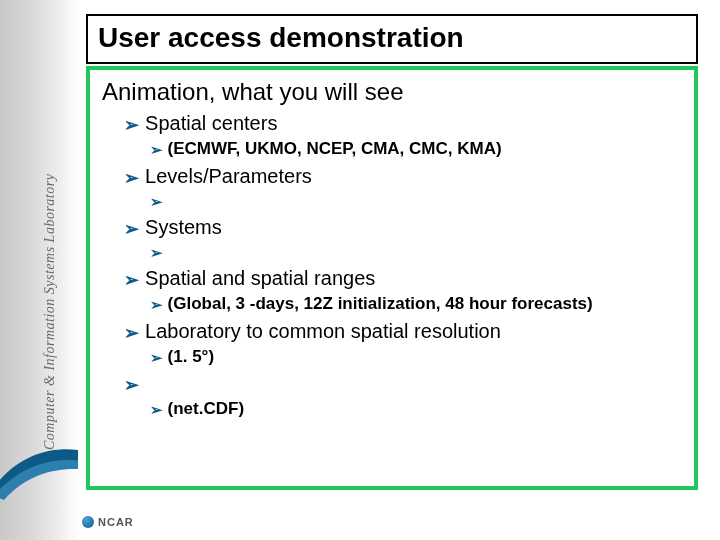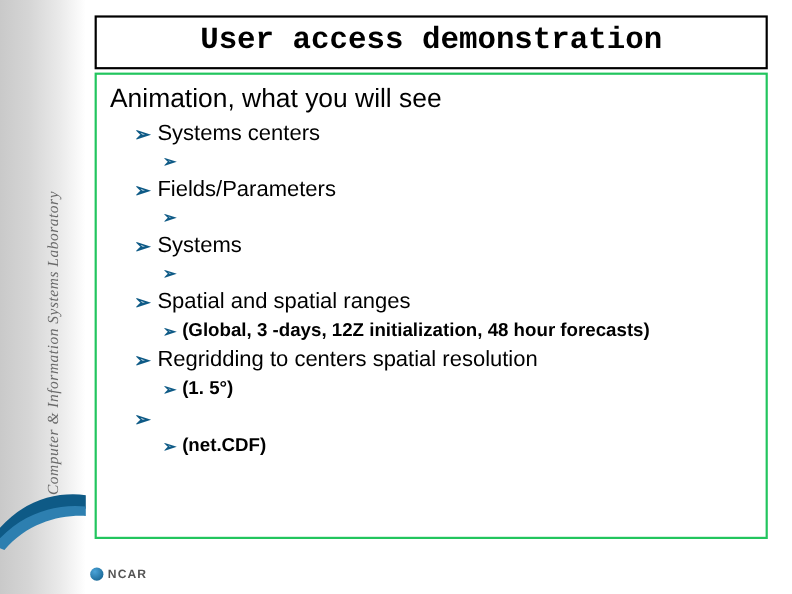--- a/index.html
+++ b/index.html
@@ -66,34 +66,33 @@
   
   .title-box {
     position: absolute;
     left: 86px; top: 14px;
     width: 612px;
     border: 2px solid #000;
     background: #fff;
     padding: 6px 10px 8px 10px;
   }
   .title-box h1 {
-    font-family: Liberation Mono, monospace;
+    font-family: Liberation Sans, sans-serif;
     font-weight: bold;
     font-size: 28px;
     color: #000;
-    text-align: center;
   }
 
   
   .body-box {
     position: absolute;
     left: 86px; top: 66px;
     width: 612px;
     height: 424px;
-    border: 2px solid #22c55e;
+    border: 4px solid #22c55e;
     background: #fff;
     padding: 8px 12px 10px 12px;
   }
   .subtitle {
     font-family: Arial, Helvetica, sans-serif;
     font-size: 24px;
     color: #000;
     margin-bottom: 6px;
   }
   ul { list-style: none; }
@@ -141,34 +140,35 @@
     <h1>User access demonstration</h1>
   </div>
 
   <div class="body-box">
     <div class="subtitle">Animation, what you will see</div>
 
     <ul class="lvl1">
       <li>
         <div class="row">
             <span class="arrow">➢</span>
-            <span>Systems centers</span>
-          </div>
-        <ul class="lvl2">
-            <li>
-              <div class="row">
-                <span class="arrow">➢</span>
-              </div>
-            </li>
-          </ul>
-      </li>
-      <li>
-        <div class="row">
-            <span class="arrow">➢</span>
-            <span>Fields/Parameters</span>
+            <span>Spatial centers</span>
+          </div>
+        <ul class="lvl2">
+            <li>
+              <div class="row">
+                <span class="arrow">➢</span>
+                <span>(ECMWF, UKMO, NCEP, CMA, CMC, KMA)</span>
+              </div>
+            </li>
+          </ul>
+      </li>
+      <li>
+        <div class="row">
+            <span class="arrow">➢</span>
+            <span>Levels/Parameters</span>
           </div>
         <ul class="lvl2">
             <li>
               <div class="row">
                 <span class="arrow">➢</span>
               </div>
             </li>
           </ul>
       </li>
       <li>
@@ -194,21 +194,21 @@
               <div class="row">
                 <span class="arrow">➢</span>
                 <span>(Global, 3 -days, 12Z initialization, 48 hour forecasts)</span>
               </div>
             </li>
           </ul>
       </li>
       <li>
         <div class="row">
             <span class="arrow">➢</span>
-            <span>Regridding to centers spatial resolution</span>
+            <span>Laboratory to common spatial resolution</span>
           </div>
         <ul class="lvl2">
             <li>
               <div class="row">
                 <span class="arrow">➢</span>
                 <span>(1. 5°)</span>
               </div>
             </li>
           </ul>
       </li>

